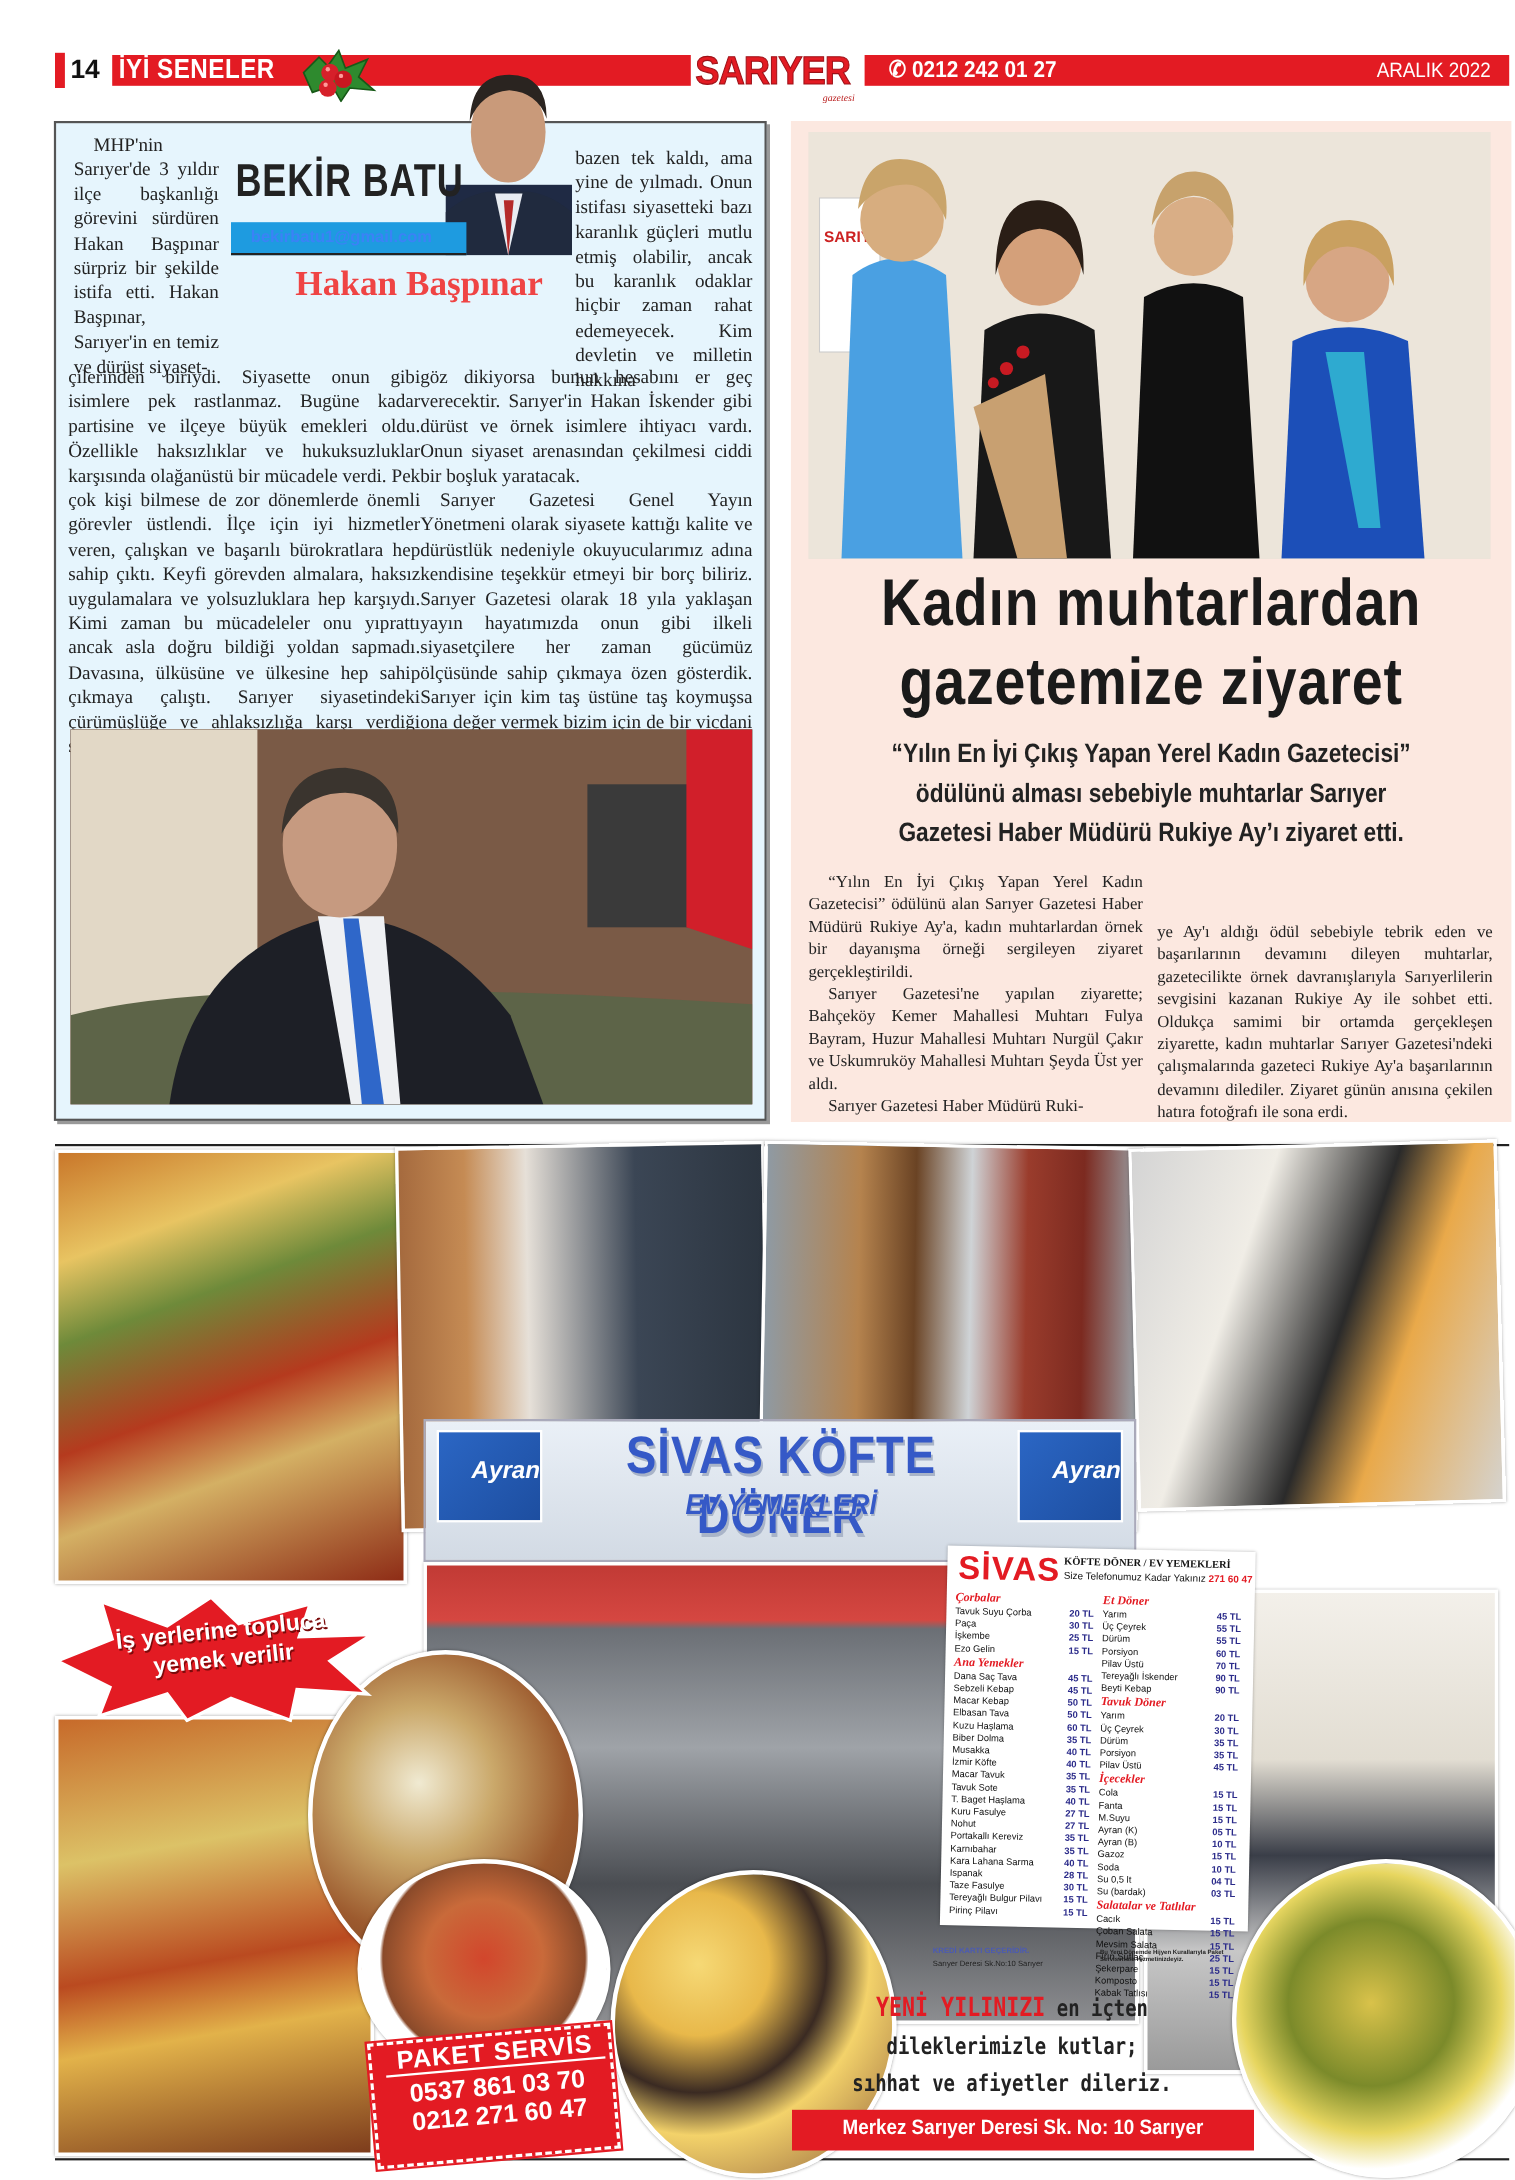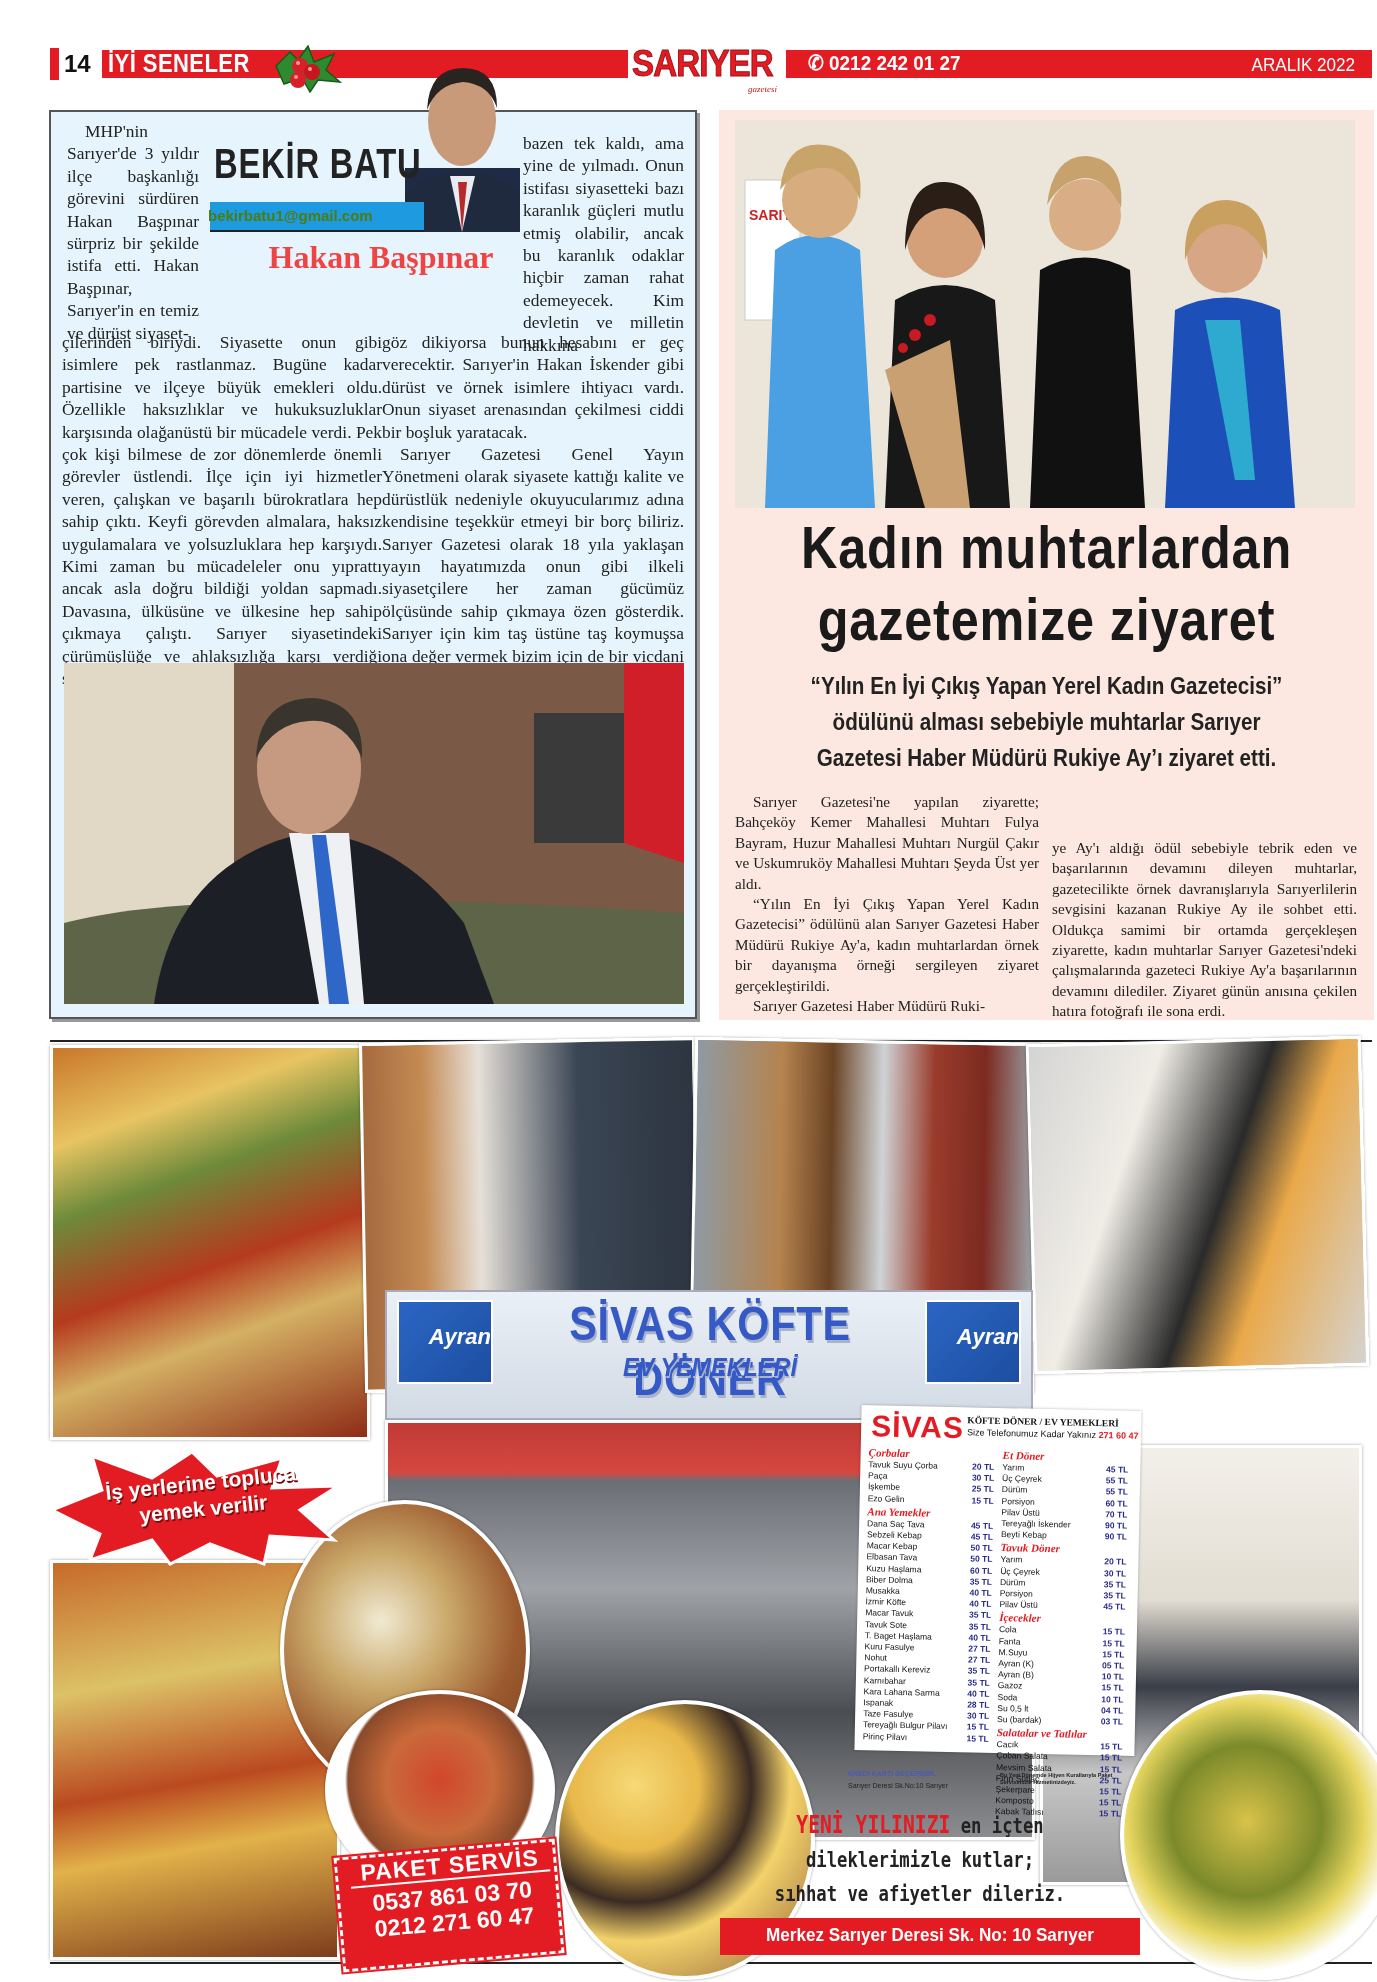--- a/index.html
+++ b/index.html
@@ -23,21 +23,21 @@
   .lbox{left:49px;top:110px;width:648px;height:909px;background:#e6f5fd;border:2px solid #555;box-shadow:3px 3px 0 #999}
   .art-text{font-size:17.4px;line-height:22.4px;text-align:justify;color:#222}
   .art-text p{text-indent:18px}
   .col-a{left:67px;top:120px;width:132px}
   .col-b{left:62px;top:331px;width:320px}
   .col-c{left:382px;top:331px;width:302px}
   .col-d{left:523px;top:132px;width:161px}
   .portrait{left:405px;top:58px;width:115px;height:174px}
   .author{left:214px;top:140px;font:bold 42px "Liberation Sans",sans-serif;color:#222;transform:scaleX(.78);transform-origin:left;letter-spacing:1px}
   .email-bar{left:210px;top:202px;width:214px;height:30px;background:#1e9be0;border-bottom:2px solid #222}
-  .email{left:208px;top:207px;font:bold 15px "Liberation Sans",sans-serif;color:#4d7c0f}
+  .email{left:228px;top:207px;font:bold 15px "Liberation Sans",sans-serif;color:#3b82f6}
   .headline{left:226px;top:238px;width:310px;text-align:center;font:bold 32px/38px "Liberation Serif",serif;color:#ef4444}
   .lphoto{left:64px;top:663px;width:620px;height:341px;overflow:hidden;background:#6b5244}
 
   
   .rbox{left:719px;top:110px;width:655px;height:910px;background:#fce8e0}
   .rphoto{left:735px;top:120px;width:620px;height:388px;overflow:hidden;background:#e9e2d8}
   .rtitle{left:719px;top:512px;width:655px;text-align:center;font:bold 60px/72px "Liberation Sans",sans-serif;color:#1a1a1a;transform:scaleX(.84);letter-spacing:1px}
   .rsub{left:719px;top:668px;width:655px;text-align:center;font:bold 24px/36px "Liberation Sans",sans-serif;color:#222;transform:scaleX(.86)}
   .rtext{font-size:15.2px;line-height:20.4px;text-align:justify;color:#222}
   .rtext p{text-indent:18px}
@@ -178,22 +178,22 @@
     <circle cx="490" cy="135" r="38" fill="#d7a684"></circle>
     <path d="M450 140 Q448 80 492 80 Q535 82 532 140 Q520 105 490 104 Q462 105 450 140 Z" fill="#c9a060"></path>
   </svg>
 </div>
 <div class="abs rtitle">
   <div>Kadın muhtarlardan</div>
   <div>gazetemize ziyaret</div>
 </div>
 <div class="abs rsub" style="padding:0 30px">“Yılın En İyi Çıkış Yapan Yerel Kadın Gazetecisi” ödülünü alması sebebiyle muhtarlar Sarıyer Gazetesi Haber Müdürü Rukiye Ay’ı ziyaret etti.</div>
 <div class="abs rtext rcol1">
+  <p>“Yılın En İyi Çıkış Yapan Yerel Kadın Gazetecisi” ödülünü alan Sarıyer Gazetesi Haber Müdürü Rukiye Ay'a, kadın muhtarlardan örnek bir dayanışma örneği sergileyen ziyaret gerçekleştirildi.</p>
   <p>Sarıyer Gazetesi'ne yapılan ziyarette; Bahçeköy Kemer Mahallesi Muhtarı Fulya Bayram, Huzur Mahallesi Muhtarı Nurgül Çakır ve Uskumruköy Mahallesi Muhtarı Şeyda Üst yer aldı.</p>
-  <p>“Yılın En İyi Çıkış Yapan Yerel Kadın Gazetecisi” ödülünü alan Sarıyer Gazetesi Haber Müdürü Rukiye Ay'a, kadın muhtarlardan örnek bir dayanışma örneği sergileyen ziyaret gerçekleştirildi.</p>
   <p>Sarıyer Gazetesi Haber Müdürü Ruki-</p>
 </div>
 <div class="abs rtext rcol2">
   <p style="text-indent:0">ye Ay'ı aldığı ödül sebebiyle tebrik eden ve başarılarının devamını dileyen muhtarlar, gazetecilikte örnek davranışlarıyla Sarıyerlilerin sevgisini kazanan Rukiye Ay ile sohbet etti. Oldukça samimi bir ortamda gerçekleşen ziyarette, kadın muhtarlar Sarıyer Gazetesi'ndeki çalışmalarında gazeteci Rukiye Ay'a başarılarının devamını dilediler. Ziyaret günün anısına çekilen hatıra fotoğrafı ile sona erdi.</p>
 </div>
 
 <div class="abs ad-frame"></div>
 <div class="ph food1"></div>
 <div class="ph doner-man"></div>
 <div class="ph doner-spit"></div>

